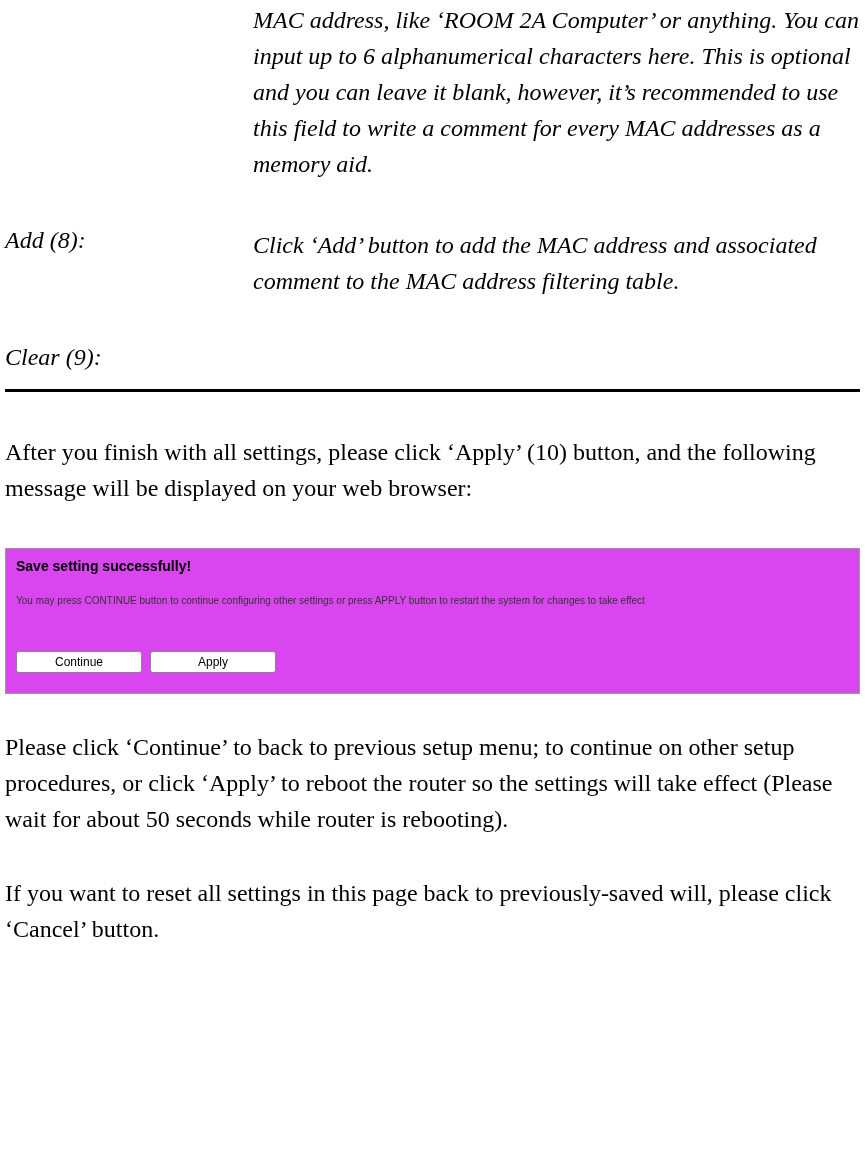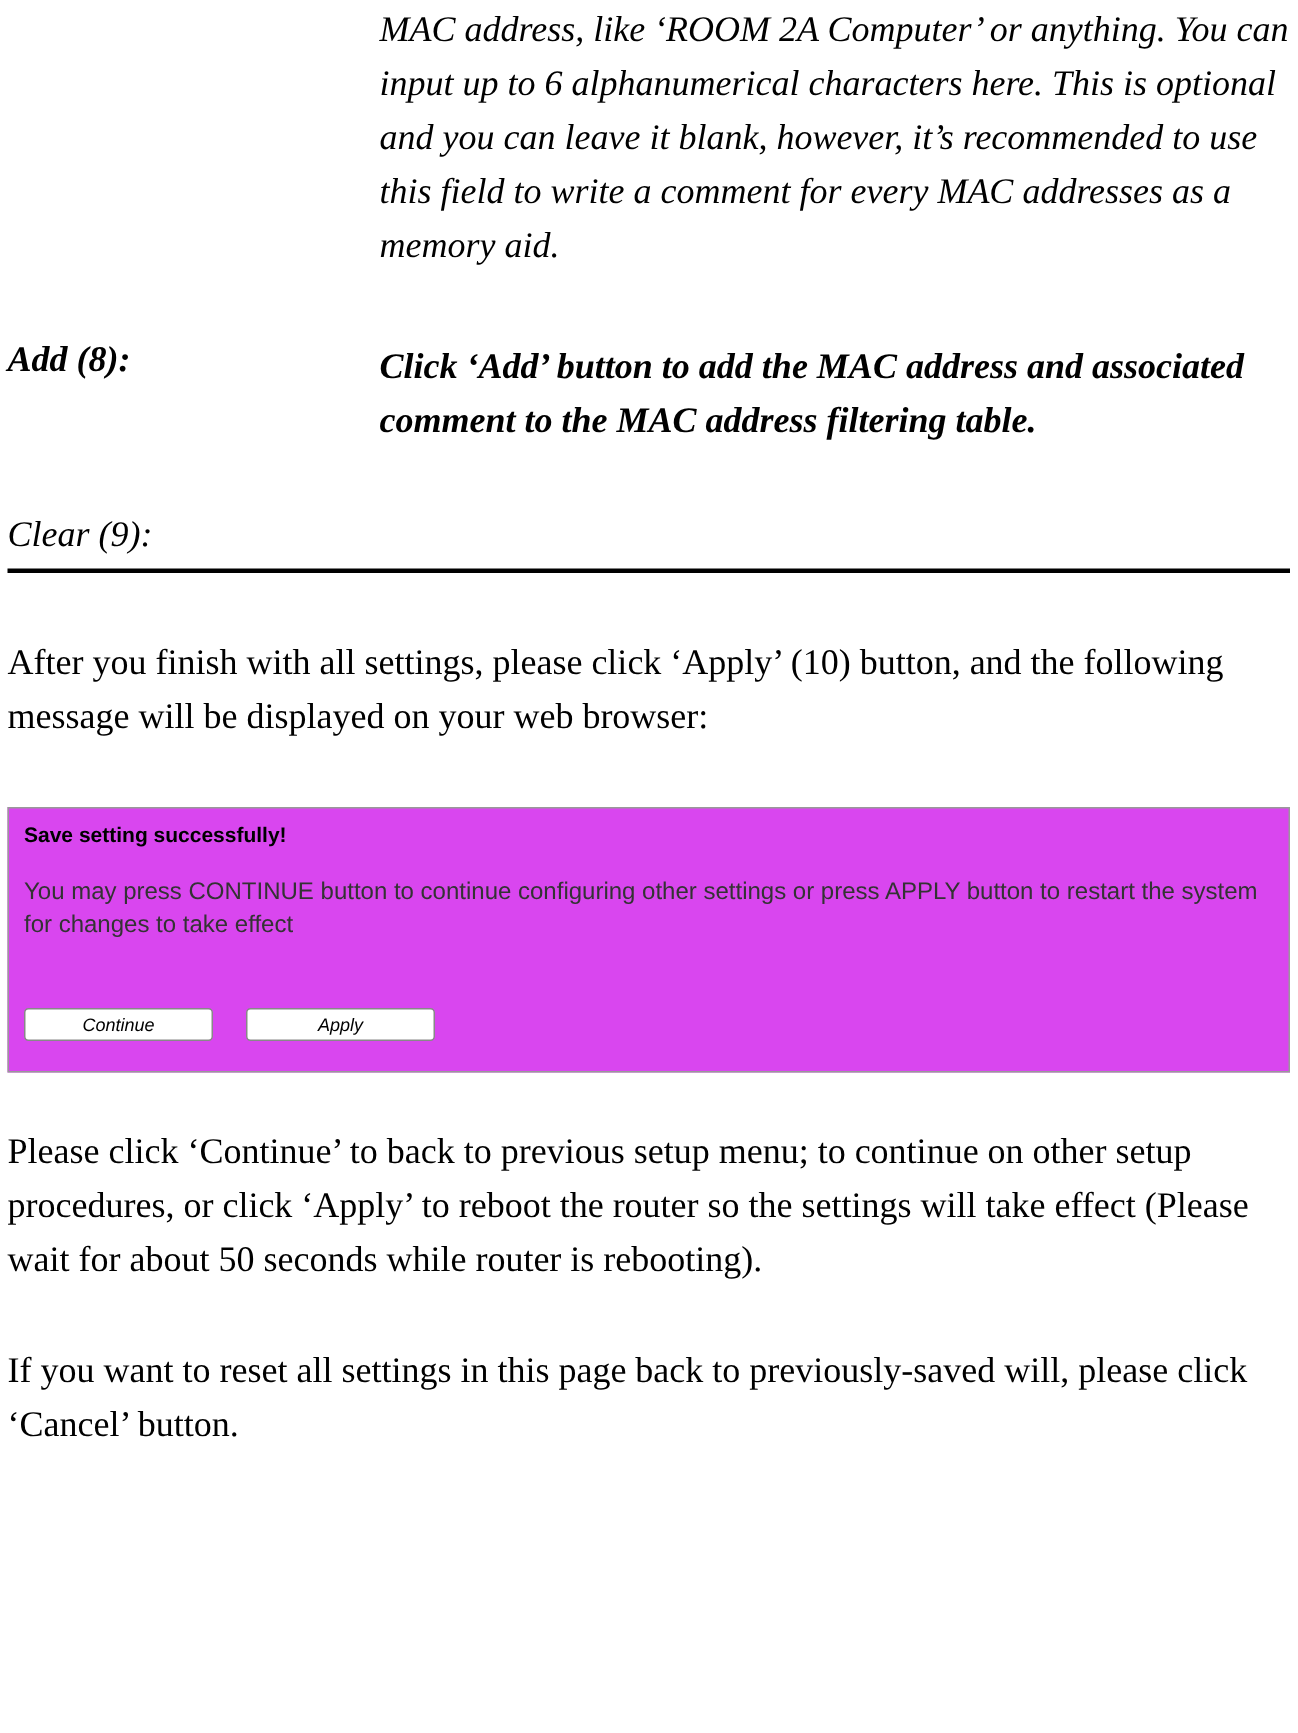--- a/index.html
+++ b/index.html
@@ -6,21 +6,20 @@
       font-family: Georgia, 'Times New Roman', serif;
       font-size: 24px;
       margin: 0;
       padding: 2px 5px;
       color: #000;
       width: 855px;
     }
     .def-row {
       display: flex;
       margin-bottom: 45px;
-      font-weight: bold;
     }
     .def-label {
       font-style: italic;
       width: 248px;
       flex-shrink: 0;
     }
     .def-desc {
       font-style: italic;
       flex: 1;
       line-height: 1.5;
@@ -41,47 +40,46 @@
     }
     .screenshot-title {
       font-family: Tahoma, Arial, sans-serif;
       font-size: 14px;
       font-weight: bold;
       color: #000;
       margin-bottom: 20px;
     }
     .screenshot-msg {
       font-family: Tahoma, Arial, sans-serif;
-      font-size: 16px;
+      font-size: 10px;
       color: #333;
       line-height: 1.4;
       margin-bottom: 43px;
     }
     .screenshot-btns {
       display: flex;
-      gap: 22px;
-      font-style: italic;
+      gap: 8px;
     }
     .screenshot-btn {
       font-family: Tahoma, Arial, sans-serif;
       font-size: 12px;
       background: #fff;
       border: 1px solid #888;
       border-radius: 3px;
       padding: 3px 0px;
       width: 124px;
       text-align: center;
       cursor: pointer;
     }
     .para-spacer {
       height: 38px;
     }
     .def-row-last {
       display: flex;
-      margin-bottom: 8px;
+      margin-bottom: 18px;
     }
     .first-chunk {
       margin-bottom: 45px;
     }
   </style>
 </head>
 <body>
 
 <div class="first-chunk">
   <div class="def-desc" style="margin-left:248px;">MAC address, like ‘ROOM 2A Computer’ or anything. You can input up to 6 alphanumerical characters here. This is optional and you can leave it blank, however, it’s recommended to use this field to write a comment for every MAC addresses as a memory aid.</div>

